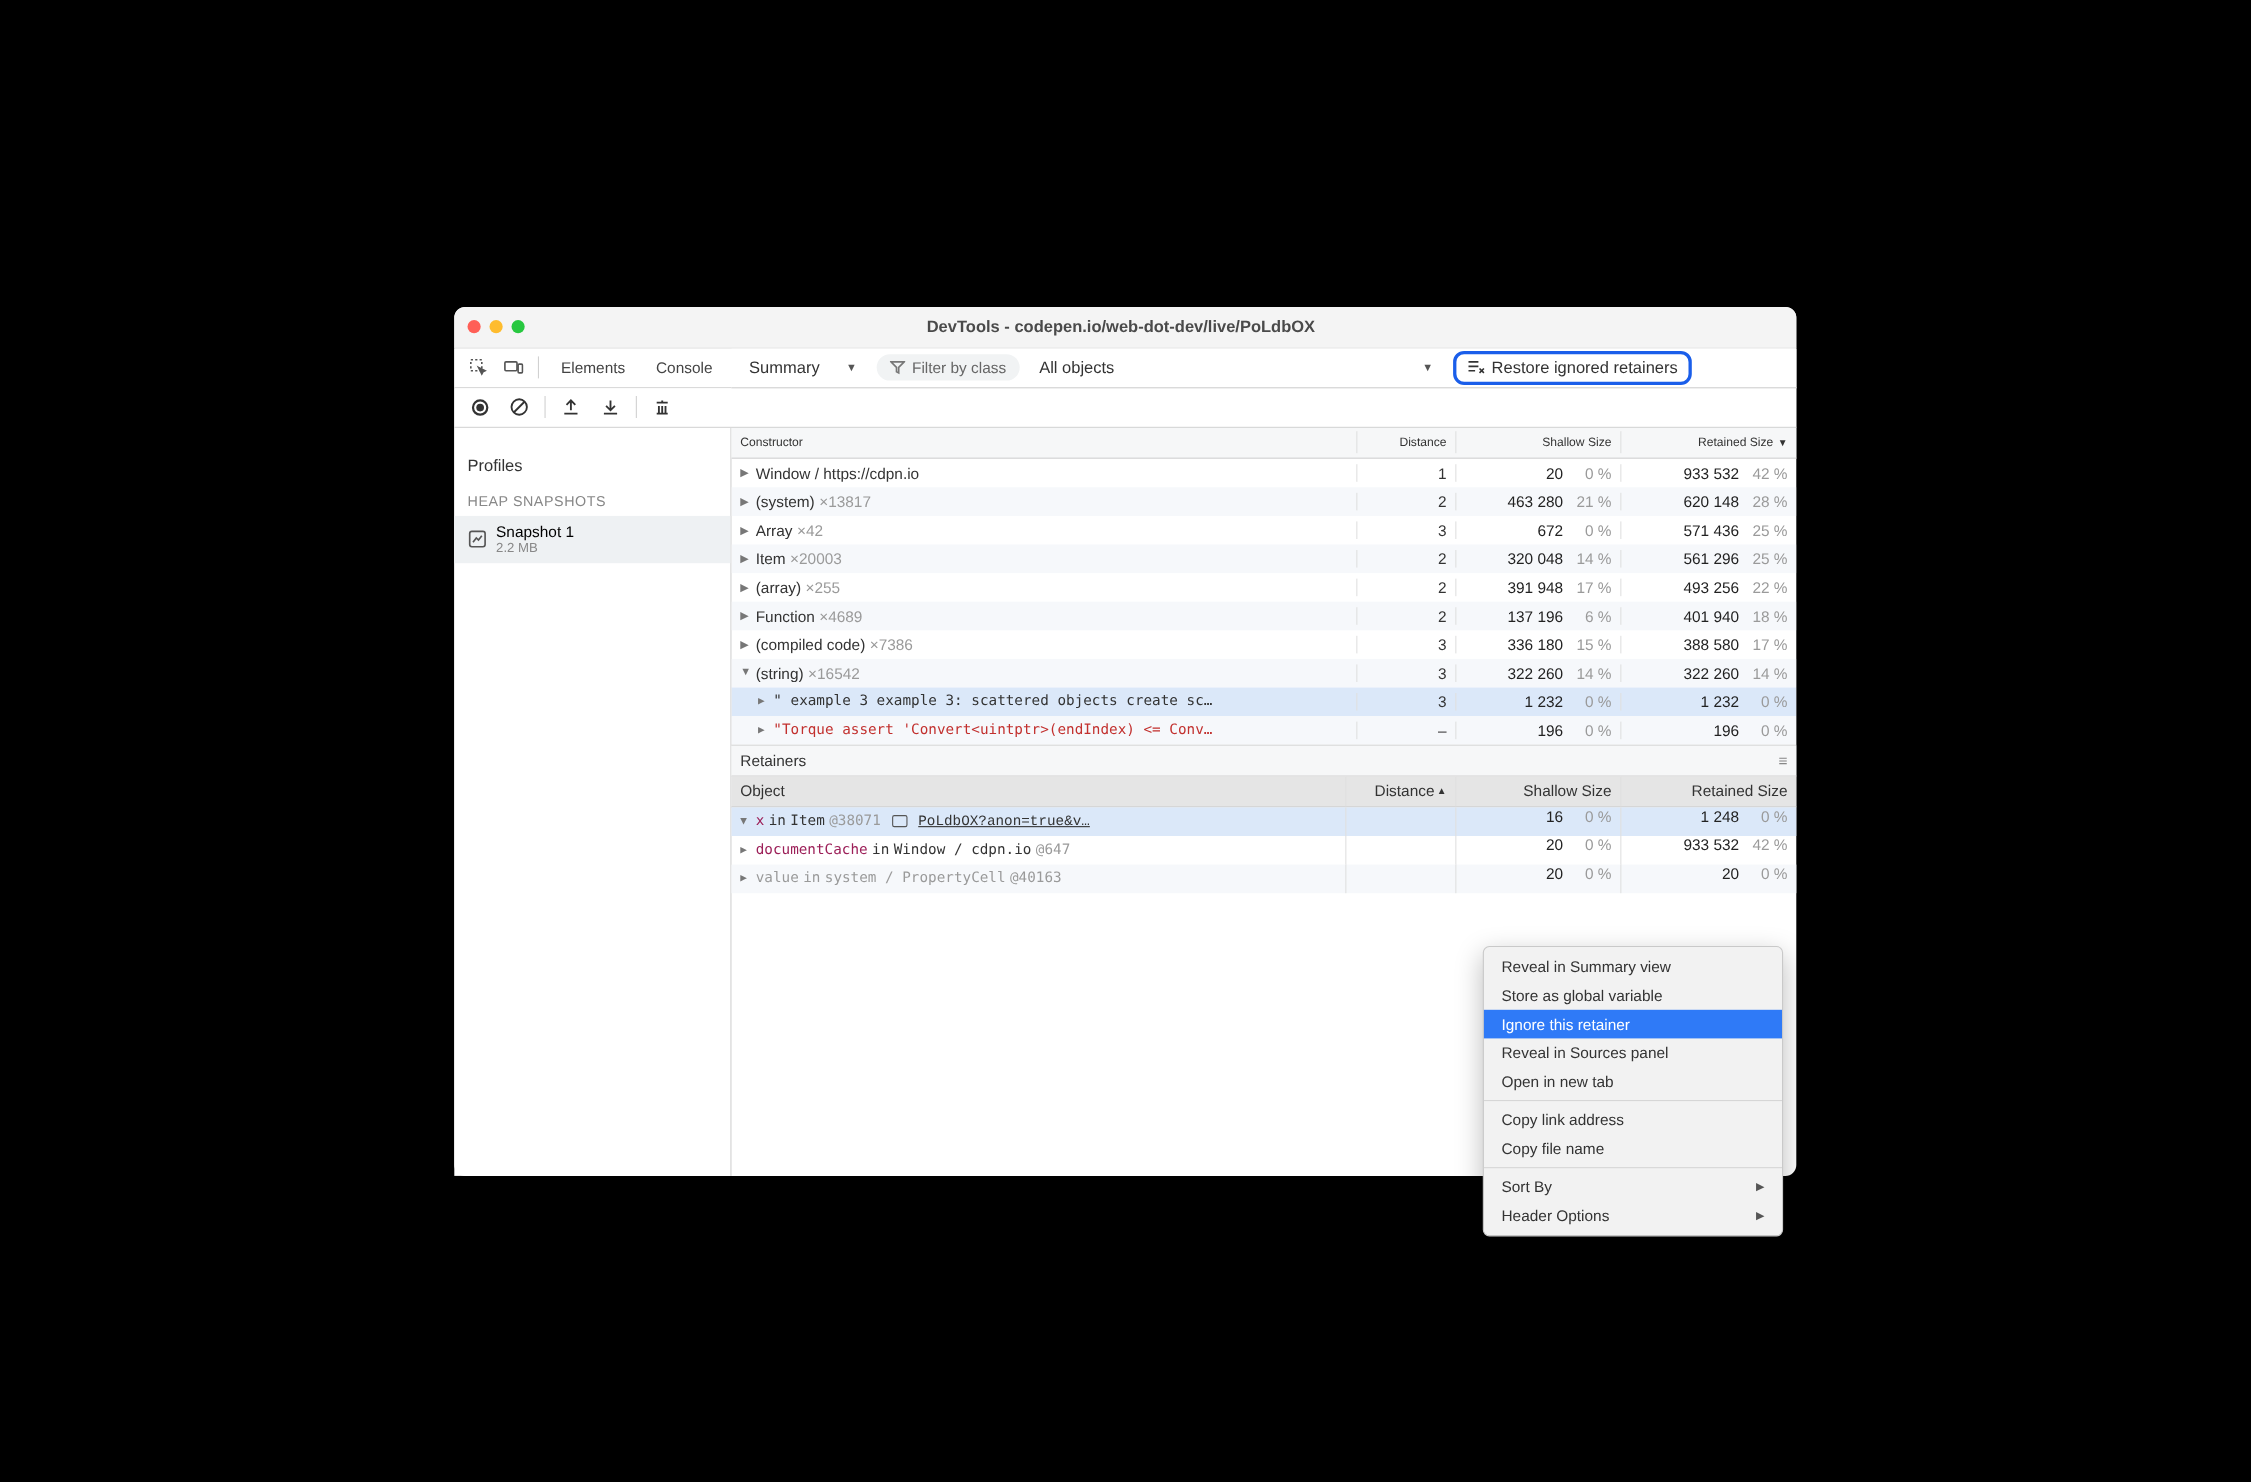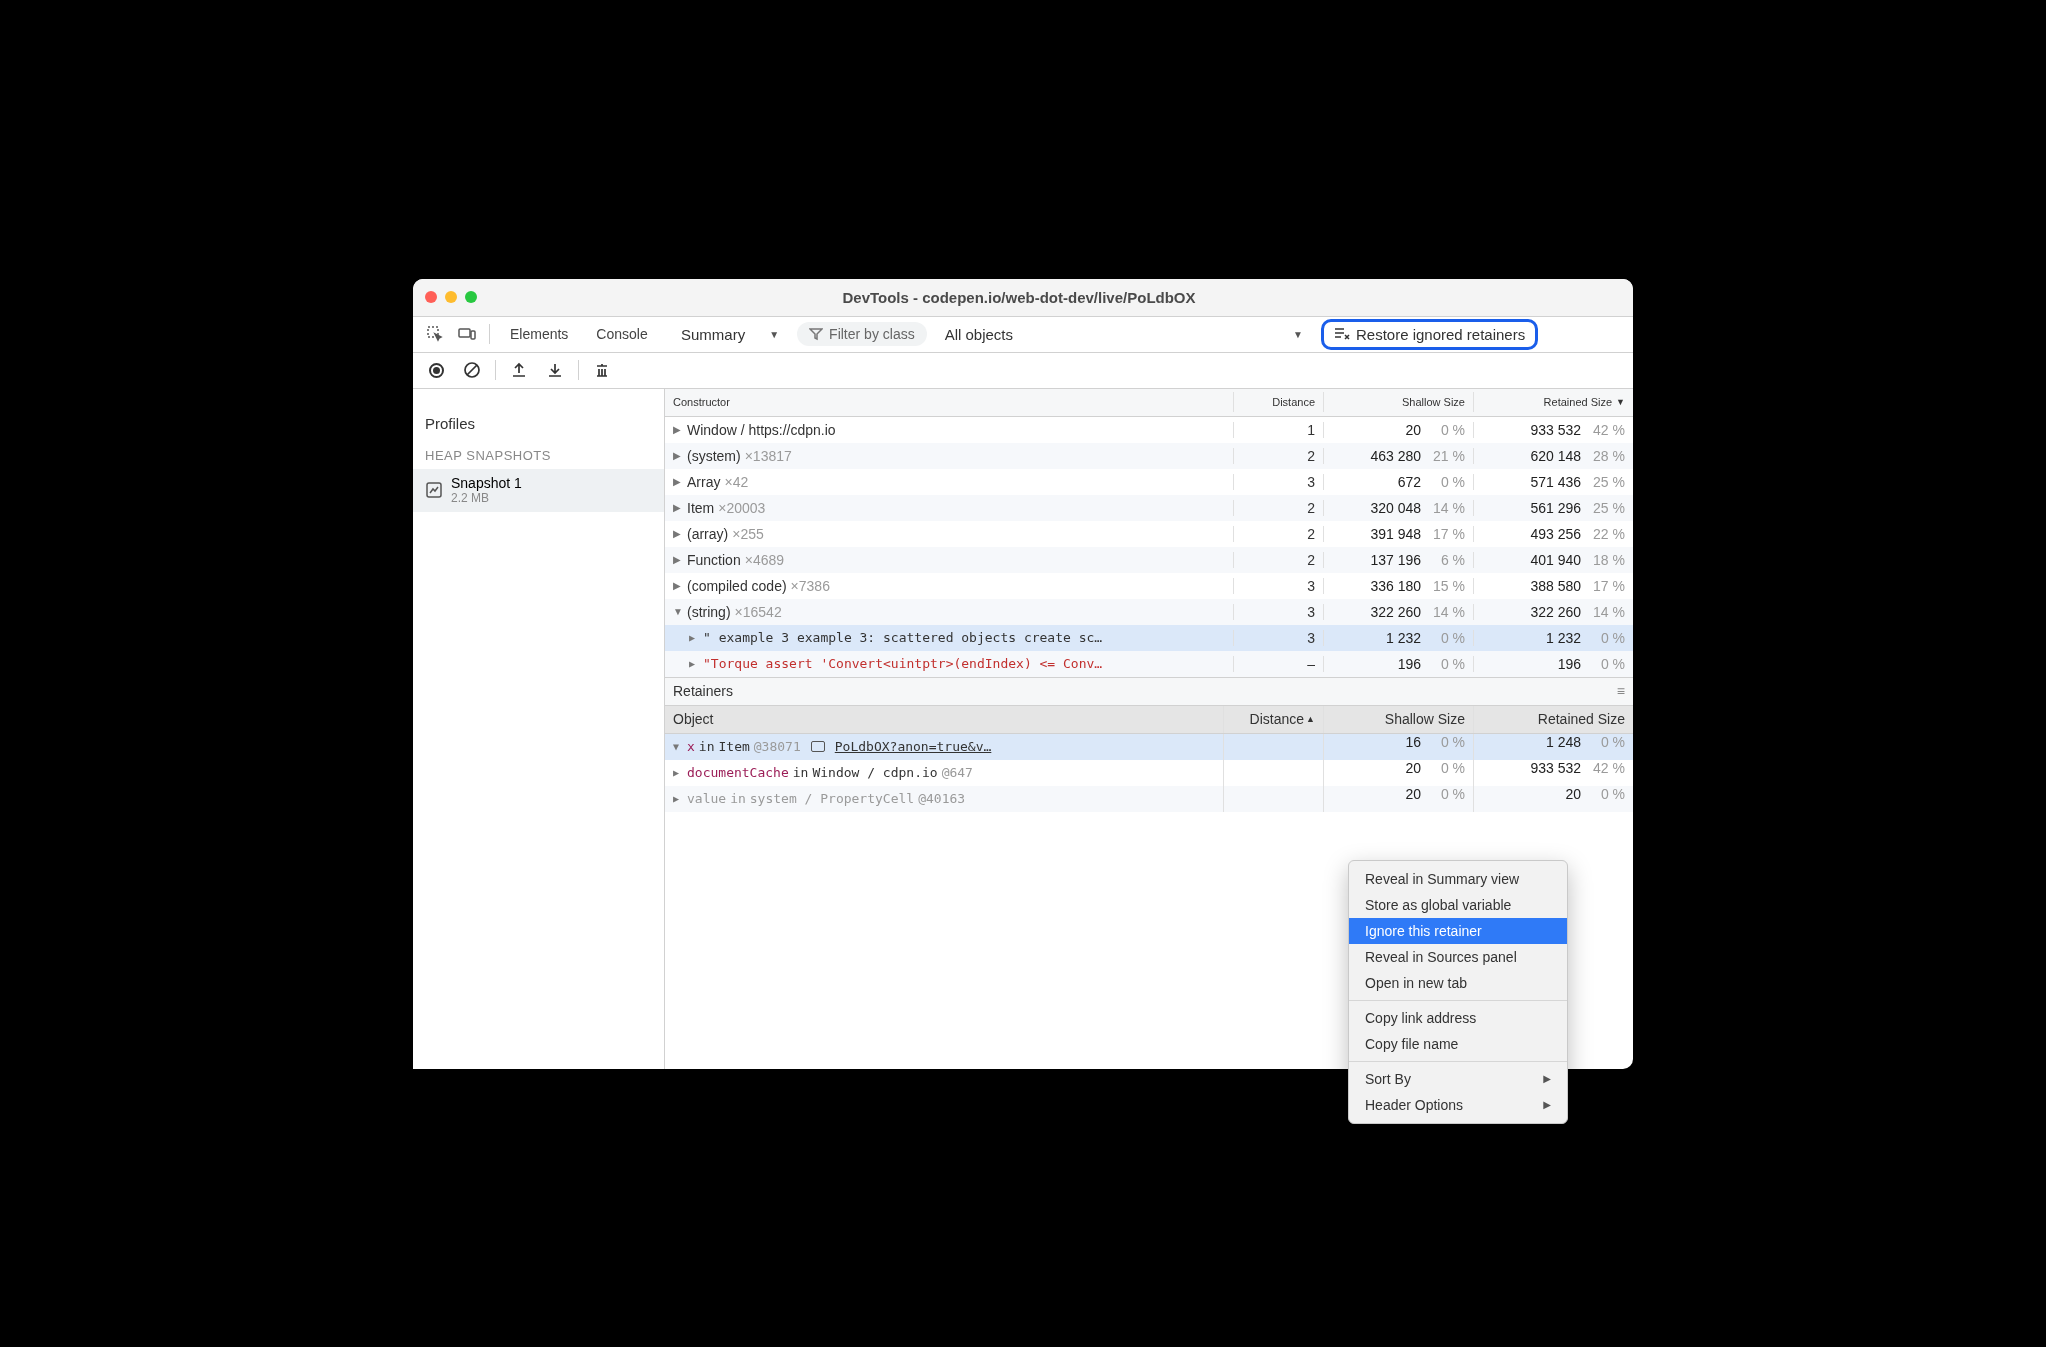--- a/index.html
+++ b/index.html
@@ -155,21 +155,21 @@
 .retainers-row.selected { background: #dbe8f9; }
 .retainers-row:not(.selected):nth-child(odd) { background: #f6f8fb; }
 .ret-c1 { display: flex; align-items: center; padding-left: 8px; gap: 4px; overflow: hidden; white-space: nowrap; }
 .link { color: #333; text-decoration: underline; }
 .prop-red { color: #9c1f58; }
 .frame-icon { width: 14px; height: 11px; border: 1.5px solid #555; border-radius: 2px; display: inline-block; }
 
 .context-menu {
   position: absolute;
   left: 683px; top: 471px;
-  width: 220px;
+  width: 273px;
   background: #f2f2f2;
   border: 1px solid #c9c9c9;
   border-radius: 6px;
   box-shadow: 0 8px 24px rgba(0,0,0,.25);
   padding: 5px 0;
   z-index: 50;
   font-size: 14px;
 }
 .cm-item { padding: 5px 16px; cursor: pointer; display:flex; justify-content: space-between; align-items: center; }
 .cm-item.hl { background: #2f7af7; color: #fff; }
@@ -502,21 +502,21 @@
         </div>
         <div id="retainers-body">
             <div class="retainers-row selected">
               <div class="ret-c1 mono">
                 <span class="arrow">▼</span>
                 <span class="prop-red">x</span>
                 <span class=""> in </span>
                 <span class="">Item</span>
                 <span class="muted"> @38071</span>
                 <span class="frame-icon" style="margin-left: 6px;"></span>
-                <span class="link" style="margin-left: 6px;">PoLdbOX?anon=true&amp;v…</span>
+                <span class="link" style="margin-left: 6px; font-family: Liberation Mono, monospace;">PoLdbOX?anon=true&amp;v…</span>
               </div>
               <div class="c-num cell-border"></div>
               <div class="c-split cell-border">
                 <span class="v1">16</span>
                 <span class="v2">0 %</span>
               </div>
               <div class="c-split cell-border">
                 <span class="v1">1 248</span>
                 <span class="v2">0 %</span>
               </div>

